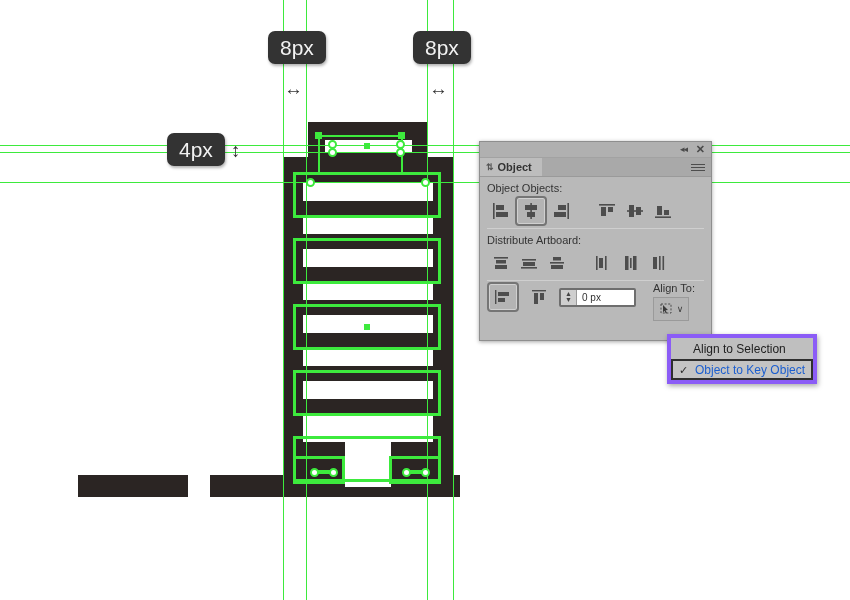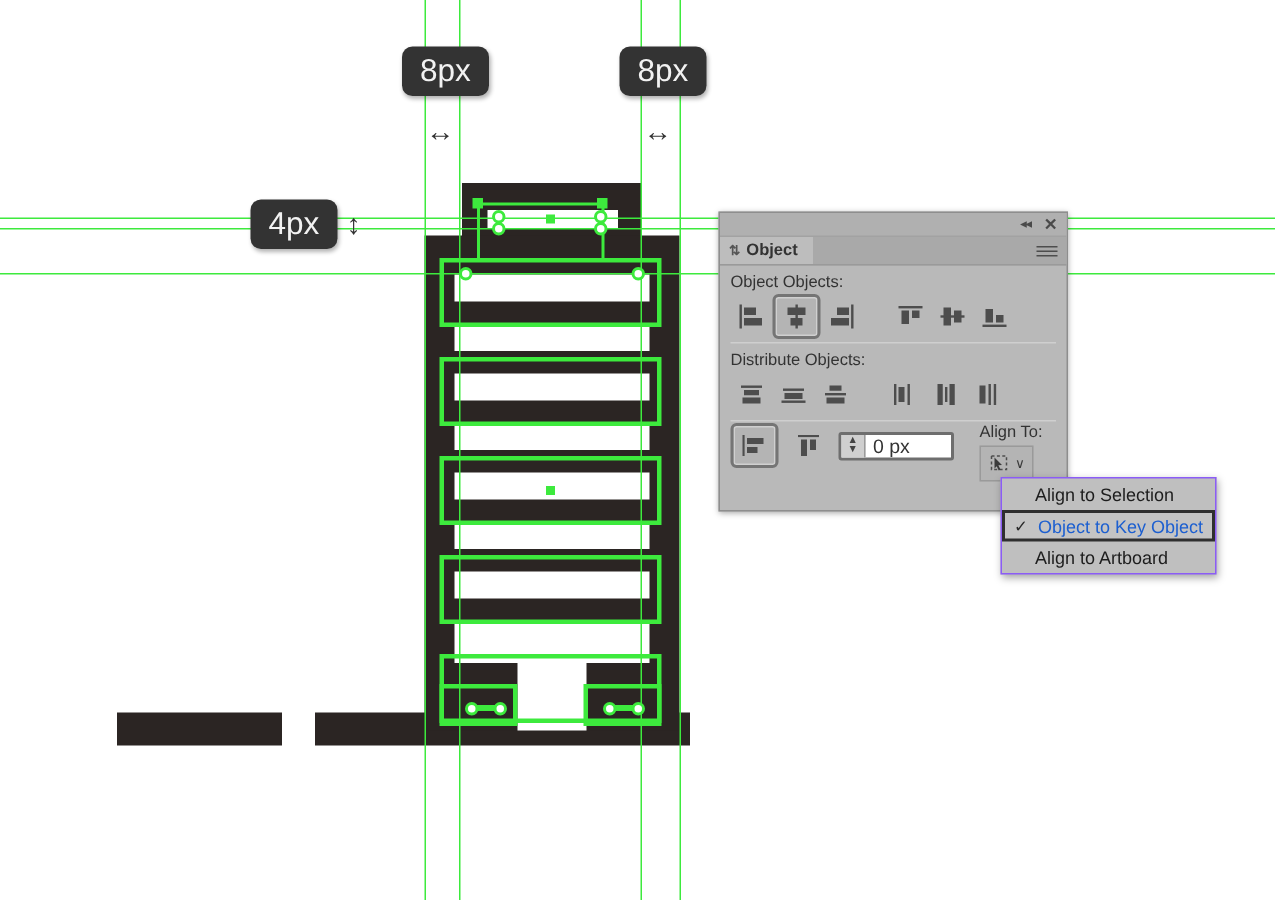--- a/index.html
+++ b/index.html
@@ -64,31 +64,31 @@
   .divider{height:1px;background:#cfcfcf;margin:2px 7px 0 7px;}
 
   .spacing-row{display:flex;align-items:center;padding:0 7px;height:32px;gap:6px;}
   .stepper{
     display:flex;align-items:center;width:77px;height:19px;background:#fff;
     border:2px solid #6e6e6e;border-radius:2px;box-sizing:border-box;
   }
   .stepper .arrows{width:15px;display:flex;flex-direction:column;align-items:center;
     justify-content:center;color:#444;font-size:7px;line-height:6px;background:#cfcfcf;
     height:100%;border-right:1px solid #9a9a9a;}
-  .stepper .val{flex:1;padding-left:5px;font-size:13px;color:#333;}
+  .stepper .val{flex:1;padding-left:5px;font-size:10px;color:#333;}
 
   .alignto{position:absolute;right:6px;top:140px;width:52px;}
   .alignto .lab{font-size:11px;color:#333;}
   .alignto .btn{margin-top:3px;width:34px;height:22px;background:#b4b4b4;
     border:1px solid #9a9a9a;display:flex;align-items:center;justify-content:center;gap:2px;}
 
   
   #dropdown{
-    position:absolute;left:667px;top:318px;width:142px;
-    background:#bfbfbf;border:1px solid #8b5cf6;
+    position:absolute;left:667px;top:334px;width:142px;
+    background:#bfbfbf;border:4px solid #8b5cf6;
     box-shadow:1px 2px 5px rgba(0,0,0,.35);
   }
   .dd-item{height:21px;display:flex;align-items:center;font-size:12px;color:#1d1d1d;
     padding-left:22px;position:relative;box-sizing:border-box;}
   .dd-item.sel{border:2px solid #2f2f2f;color:#1c5fd0;background:#c4c4c4;}
   .dd-check{position:absolute;left:6px;top:50%;transform:translateY(-50%);
     font-size:11px;color:#2a2a2a;}
 </style>
 </head>
 <body>
@@ -224,21 +224,21 @@
     <div class="ibtn">
       <svg width="20" height="18">
           <rect x="2" y="14.4" width="16" height="1.6" fill="#4d4d4d"></rect>
           <rect x="4" y="4" width="5" height="9" fill="#4d4d4d"></rect>
           <rect x="11" y="8" width="5" height="5" fill="#4d4d4d"></rect>
         </svg>
     </div>
   </div>
   <div class="divider"></div>
 
-  <div class="sec-label">Distribute Objects:</div>
+  <div class="sec-label">Distribute Artboard:</div>
   <div class="icon-row">
     <div class="ibtn">
       <svg width="20" height="18">
           <rect x="3" y="3" width="14" height="1.6" fill="#4d4d4d"></rect>
           <rect x="5" y="6" width="10" height="3.5" fill="#4d4d4d"></rect>
           <rect x="4" y="11" width="12" height="4" fill="#4d4d4d"></rect>
         </svg>
     </div>
     <div class="ibtn">
       <svg width="20" height="18">
@@ -316,16 +316,13 @@
 </div>
 
 <div id="dropdown">
   <div class="dd-item">
     <span>Align to Selection</span>
   </div>
   <div class="dd-item sel">
     <span class="dd-check">✓</span>
     <span>Object to Key Object</span>
   </div>
-  <div class="dd-item">
-    <span>Align to Artboard</span>
-  </div>
 </div>
 
 </body></html>

